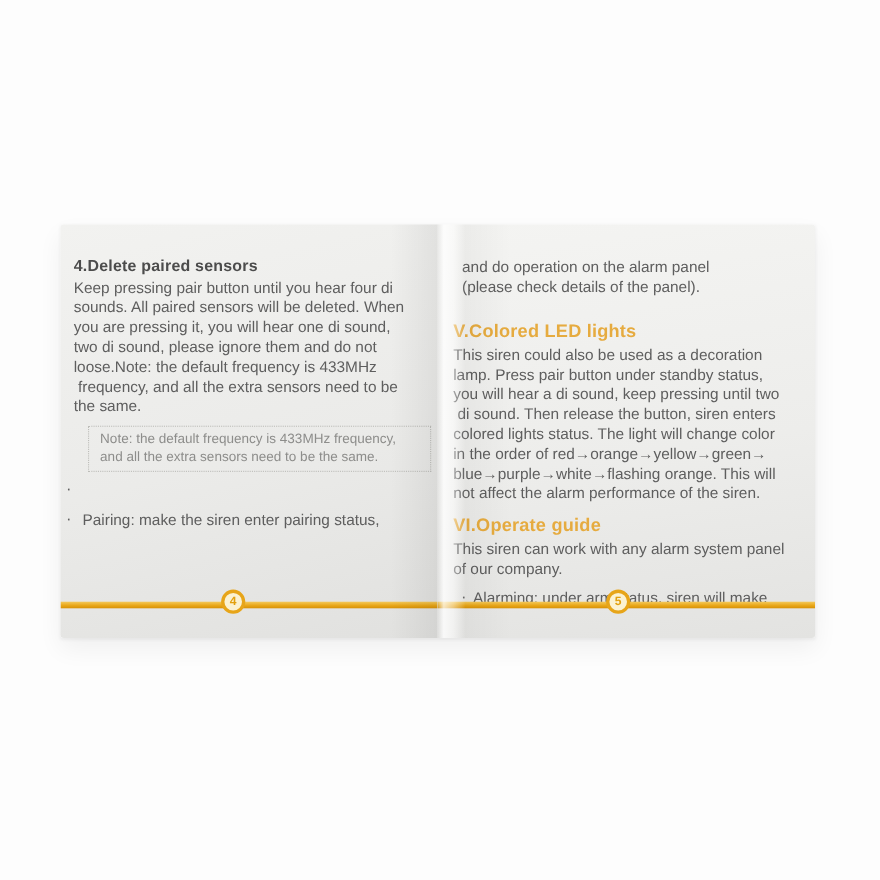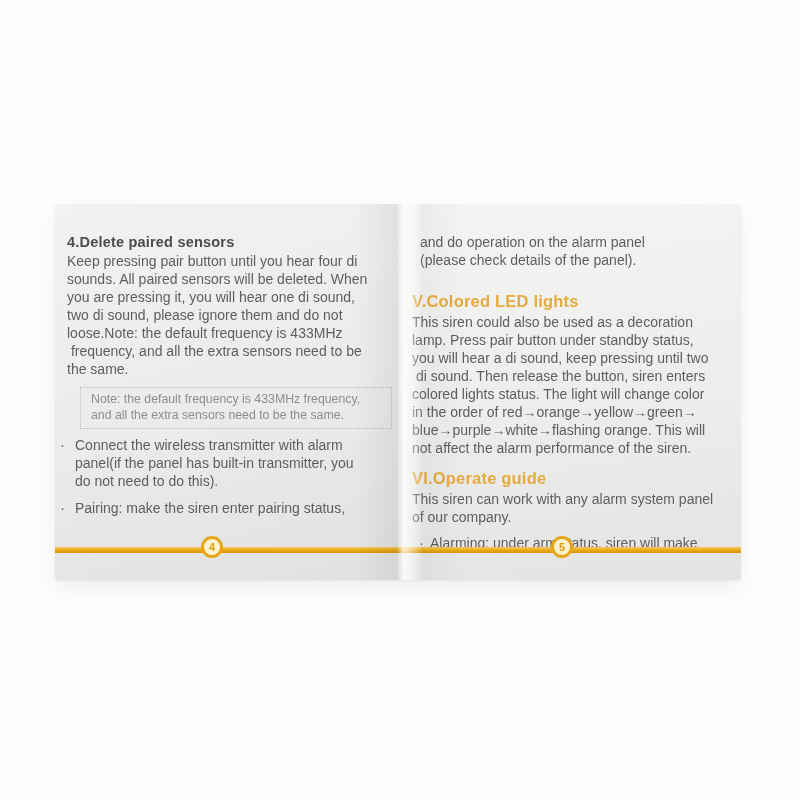--- a/index.html
+++ b/index.html
@@ -92,23 +92,20 @@
 loose.Note: the default frequency is 433MHz
  frequency, and all the extra sensors need to be
 the same.</p>
 
       <div class="note">Note: the default frequency is 433MHz frequency,
 and all the extra sensors need to be the same.</div>
 
 
       <div class="bullet-row">
         <span class="bullet-marker">·</span>
-        <p class="body">Connect the wireless transmitter with alarm
-panel(if the panel has built-in transmitter, you
-do not need to do this).</p>
       </div>
 
       <div class="bullet-row">
         <span class="bullet-marker">·</span>
         <p class="body">Pairing: make the siren enter pairing status,</p>
       </div>
 
       <div class="rule"></div>
       <div class="page-badge badge-left">4</div>
     </section>

